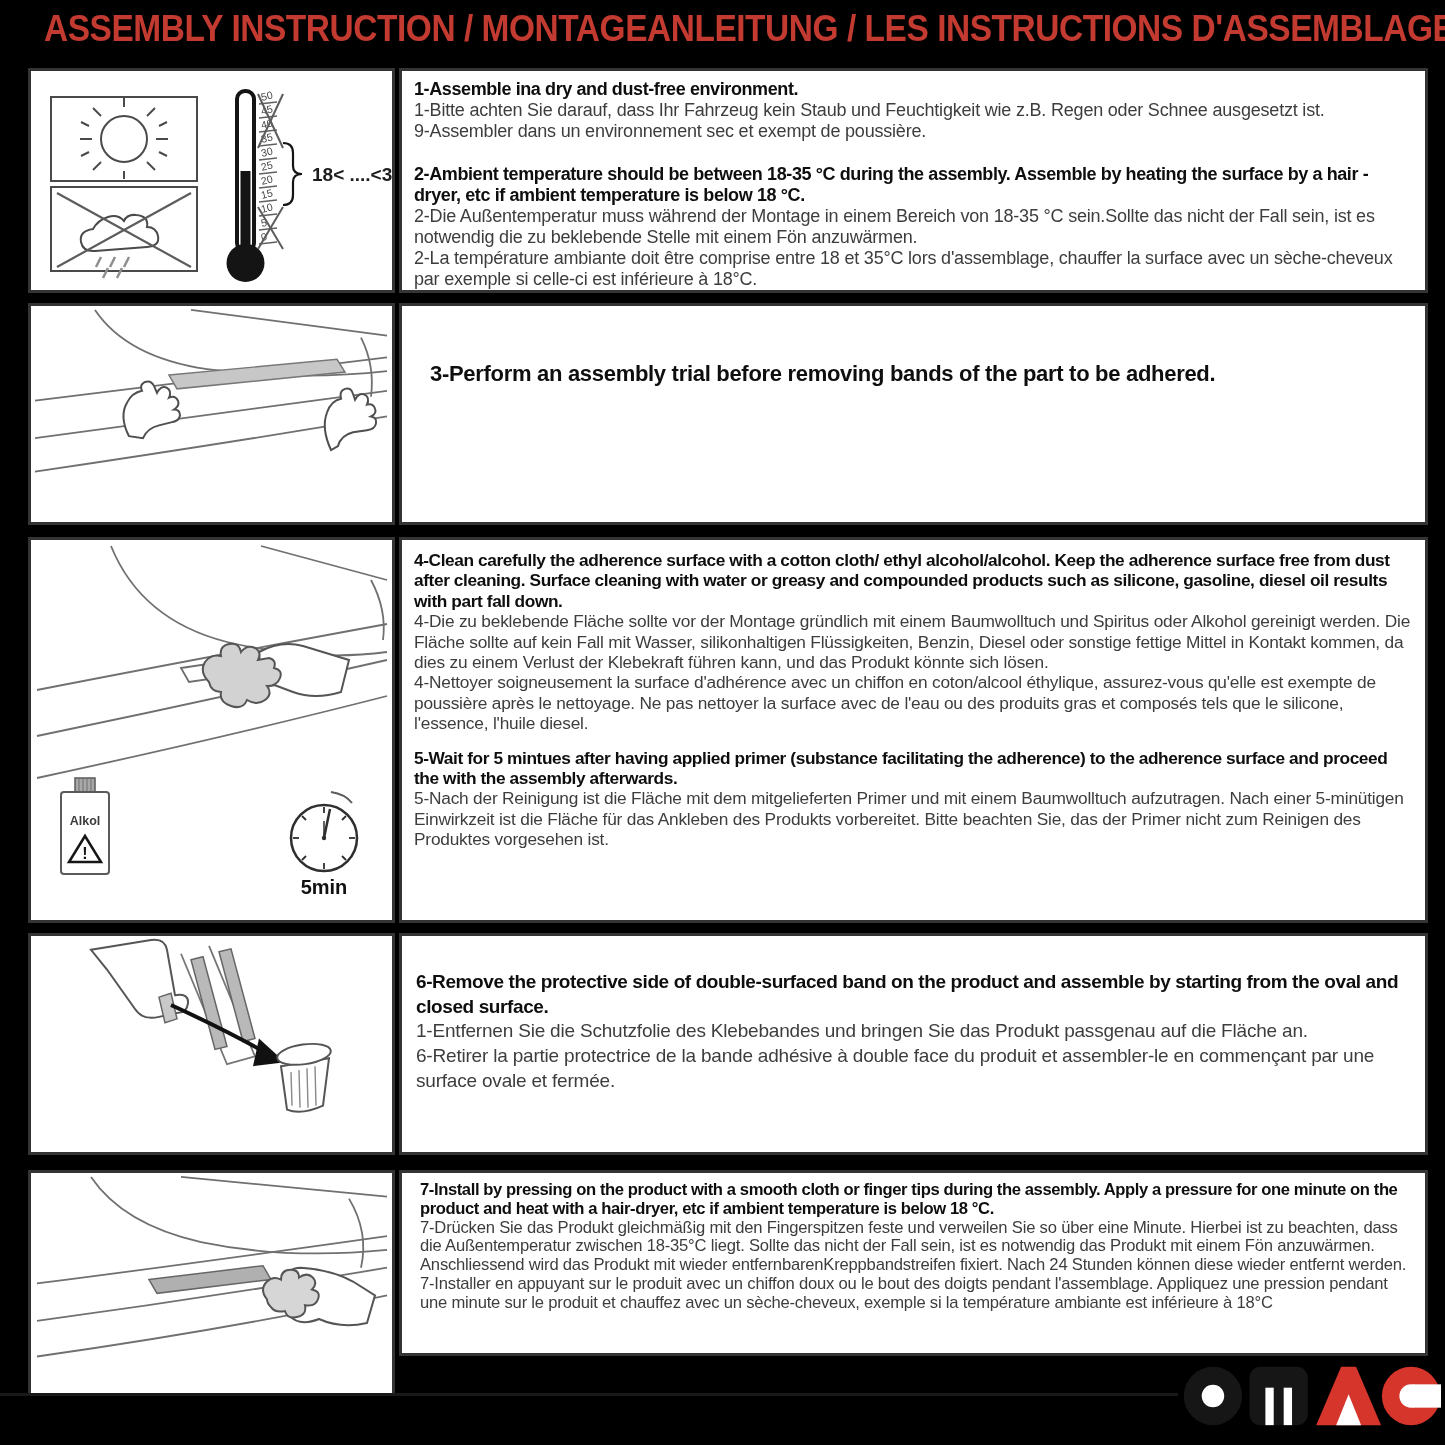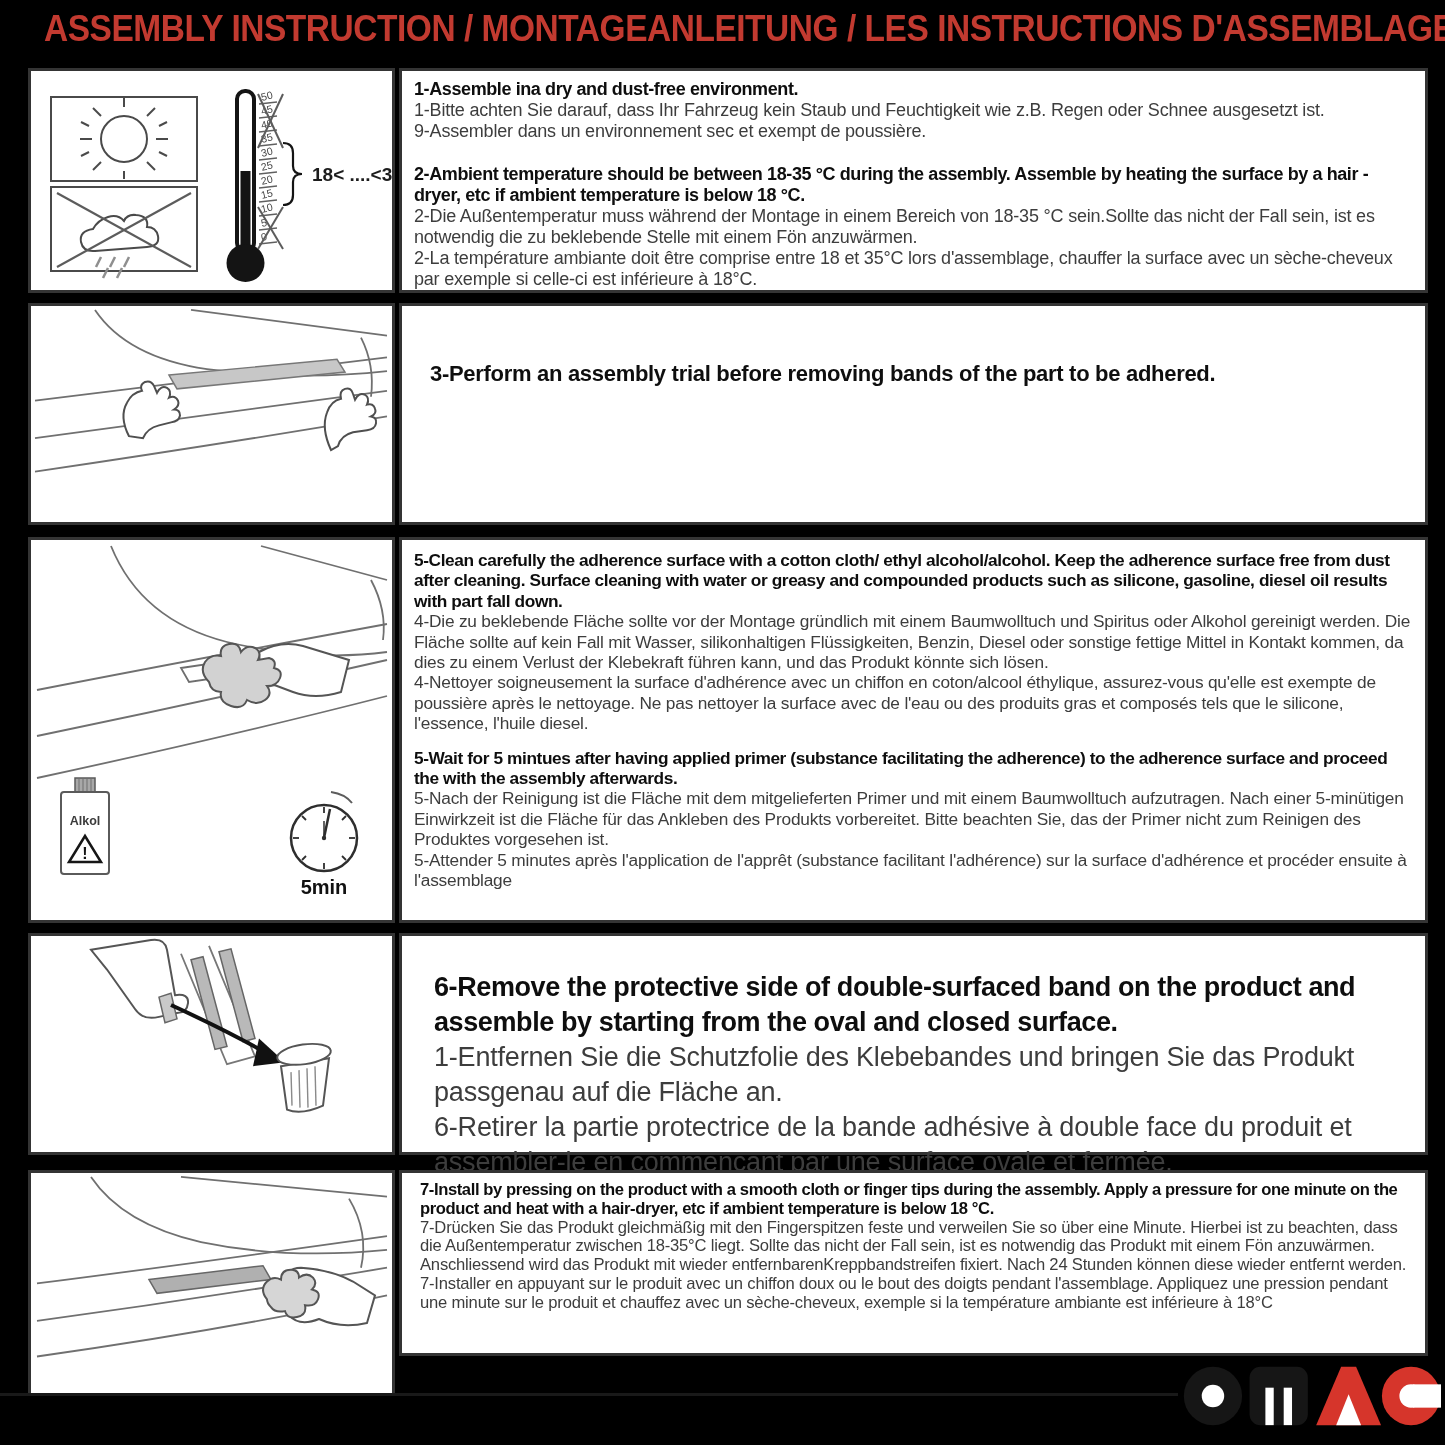--- a/index.html
+++ b/index.html
@@ -21,21 +21,21 @@
   p{margin:0;}
   .en{font-weight:bold;color:#0e0e0e;letter-spacing:-0.4px;}
   .body{color:#3d3d3d;letter-spacing:-0.2px;}
   .sec1{font-size:18px;line-height:1.17;padding:8px 12px;}
   .sec1 .gap{margin-top:22px;}
   .sec2{font-size:22px;line-height:1.3;padding:54px 28px 0;}
   .sec2 p{max-width:920px;}
   .sec2 .en{letter-spacing:-0.3px;}
   .sec3{font-size:17.3px;line-height:1.18;padding:10px 12px;}
   .sec3 .gap{margin-top:14px;}
-  .sec4{font-size:27px;line-height:1.3;padding:34px 32px 0;}
+  .sec4{font-size:19px;line-height:1.3;padding:34px 14px 0;}
   .sec4 p{max-width:985px;}
   .sec5{font-size:16.6px;line-height:1.13;padding:8px 18px;}
   .bottom-rule{position:absolute;left:0;top:1393px;width:1178px;height:3px;background:#191919;}
   .logo{position:absolute;left:1183px;top:1356px;width:258px;height:80px;}
 </style>
 </head>
 <body>
 
 <div class="page">
 
@@ -192,26 +192,25 @@
         </g>
         <line x1="293" y1="298" x2="299" y2="269" stroke="#2e2e2e" stroke-width="2.5"></line>
         <line x1="293" y1="298" x2="293" y2="281" stroke="#2e2e2e" stroke-width="1.5"></line>
         <circle cx="293" cy="298" r="2.2" fill="#2e2e2e"></circle>
         <text x="293" y="354" text-anchor="middle" font-size="20" font-weight="bold" fill="#111" font-family="Liberation Sans, sans-serif">5min</text>
       </g>
     </svg>
   </div>
 
   <div class="box textbox r3 sec3">
-    <p class="en">5-Clean carefully the adherence surface with a cotton cloth/ ethyl alcohol/alcohol. Keep the adherence surface free from dust after cleaning. Surface cleaning with water or greasy and compounded products such as silicone, gasoline, diesel oil results with part fall down.</p>
+    <p class="en">4-Clean carefully the adherence surface with a cotton cloth/ ethyl alcohol/alcohol. Keep the adherence surface free from dust after cleaning. Surface cleaning with water or greasy and compounded products such as silicone, gasoline, diesel oil results with part fall down.</p>
     <p class="body">4-Die zu beklebende Fläche sollte vor der Montage gründlich mit einem Baumwolltuch und Spiritus oder Alkohol gereinigt werden. Die Fläche sollte auf kein Fall mit Wasser, silikonhaltigen Flüssigkeiten, Benzin, Diesel oder sonstige fettige Mittel in Kontakt kommen, da dies zu einem Verlust der Klebekraft führen kann, und das Produkt könnte sich lösen.</p>
     <p class="body">4-Nettoyer soigneusement la surface d'adhérence avec un chiffon en coton/alcool éthylique, assurez-vous qu'elle est exempte de poussière après le nettoyage. Ne pas nettoyer la surface avec de l'eau ou des produits gras et composés tels que le silicone, l'essence, l'huile diesel.</p>
     <p class="en gap">5-Wait for 5 mintues after having applied primer (substance facilitating the adherence) to the adherence surface and proceed the with the assembly afterwards.</p>
     <p class="body">5-Nach der Reinigung ist die Fläche mit dem mitgelieferten Primer und mit einem Baumwolltuch aufzutragen. Nach einer 5-minütigen Einwirkzeit ist die Fläche für das Ankleben des Produkts vorbereitet. Bitte beachten Sie, das der Primer nicht zum Reinigen des Produktes vorgesehen ist.</p>
-    <p class="body">5-Attender 5 minutes après l'application de l'apprêt (substance facilitant l'adhérence) sur la surface d'adhérence et procéder ensuite à l'assemblage</p>
   </div>
 
   <div class="box imgbox r4">
     <svg viewBox="0 0 361 219" preserveAspectRatio="none">
       <path d="M 60 14 L 120 4 Q 134 2 136 14 L 144 60 Q 158 58 157 68 Q 156 78 146 78 L 128 82 Q 112 86 104 74 L 76 34 Z" fill="#ffffff" stroke="#555" stroke-width="2"></path>
       <g fill="none" stroke="#777" stroke-width="1.8">
         <path d="M 150 18 L 196 130 L 224 122 L 178 10"></path>
       </g>
       <polygon points="160,24 172,21 196,112 184,115" fill="#b9b9b9" stroke="#666" stroke-width="1.5"></polygon>
       <polygon points="188,16 200,13 224,104 212,107" fill="#b9b9b9" stroke="#666" stroke-width="1.5"></polygon>

